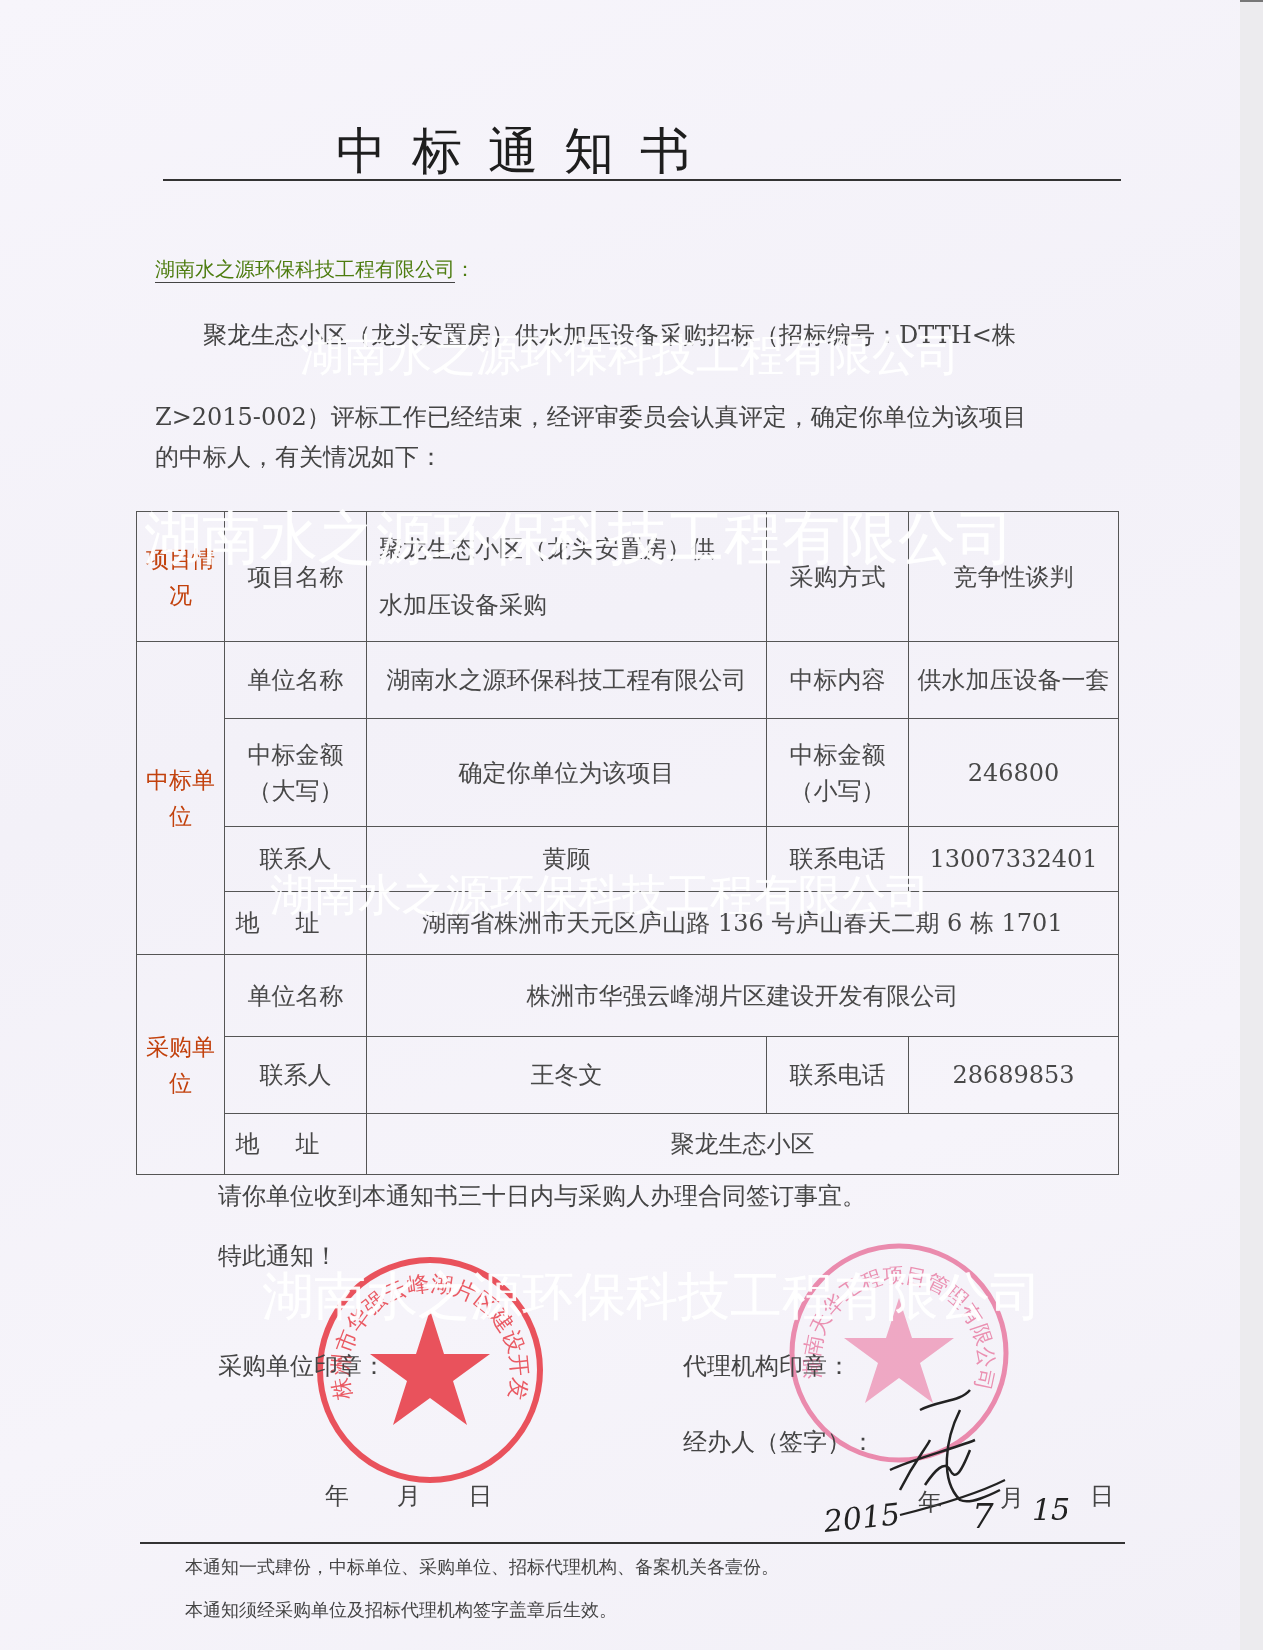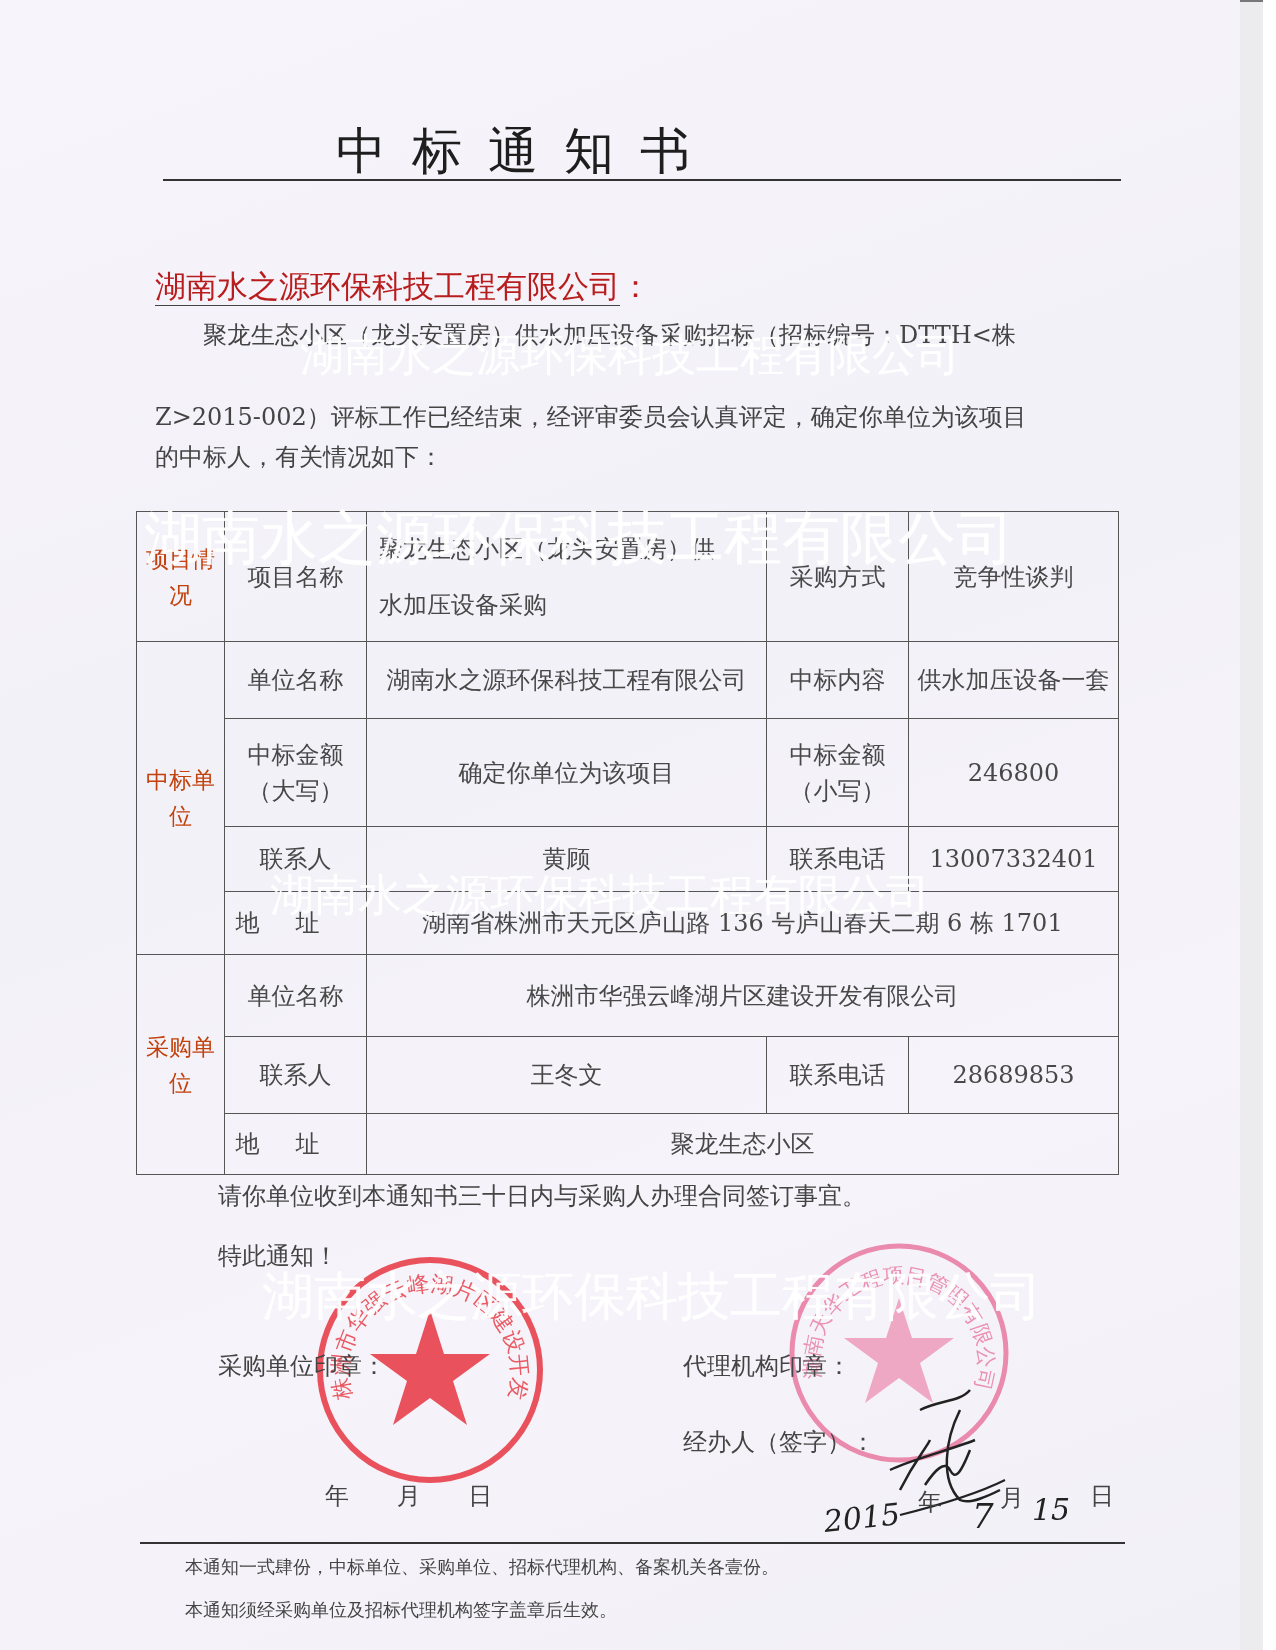--- a/index.html
+++ b/index.html
@@ -16,21 +16,21 @@
     .edge-strip {
       position: absolute; left: 1240px; top: 0; width: 23px; height: 1650px;
       background: #ecebee; border-top: 2px solid #777;
     }
     .title {
       position: absolute; left: 0; width: 1052px; top: 118px; text-align: center;
       font-size: 50px; letter-spacing: 26px; color: #1e1e1e; font-weight: normal;
     }
     .title-rule { position: absolute; left: 163px; top: 179px; width: 958px; height: 0; border-top: 2px solid #333; }
     .addressee {
-      position: absolute; left: 155px; top: 266px; font-size: 31px; color: #b91c1c;
+      position: absolute; left: 155px; top: 256px; font-size: 20px; color: #4d7c0f;
     }
     .addressee span.u { border-bottom: 1.5px solid #444; padding-bottom: 1px; }
     .para {
       position: absolute; left: 155px; width: 950px; font-size: 24px; color: #444;
       white-space: nowrap;
     }
     table.info {
       position: absolute; left: 136px; top: 511px; width: 982px; height: 652px;
       border-collapse: collapse; table-layout: fixed;
       font-size: 24px; color: #484848;

